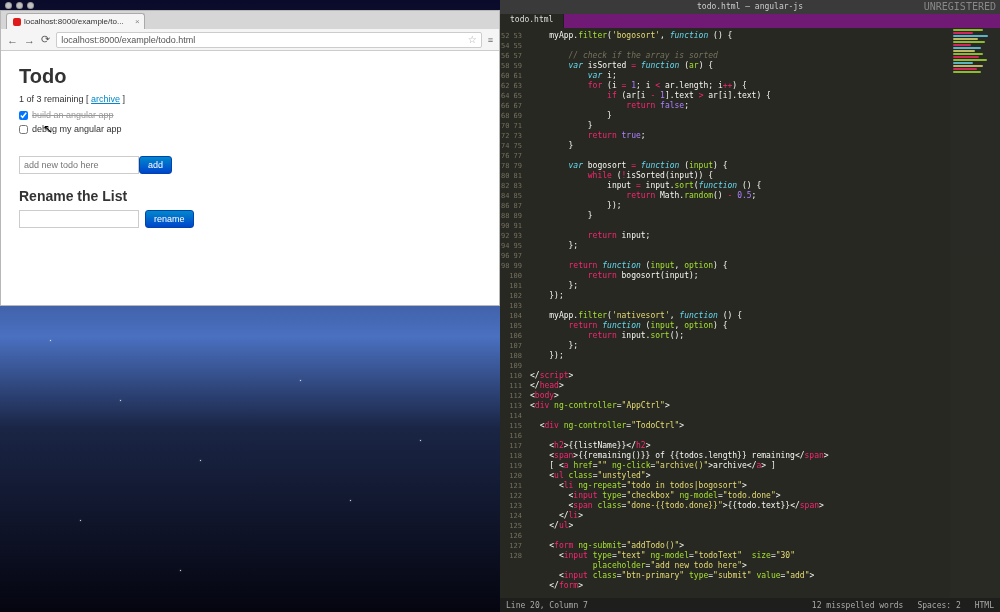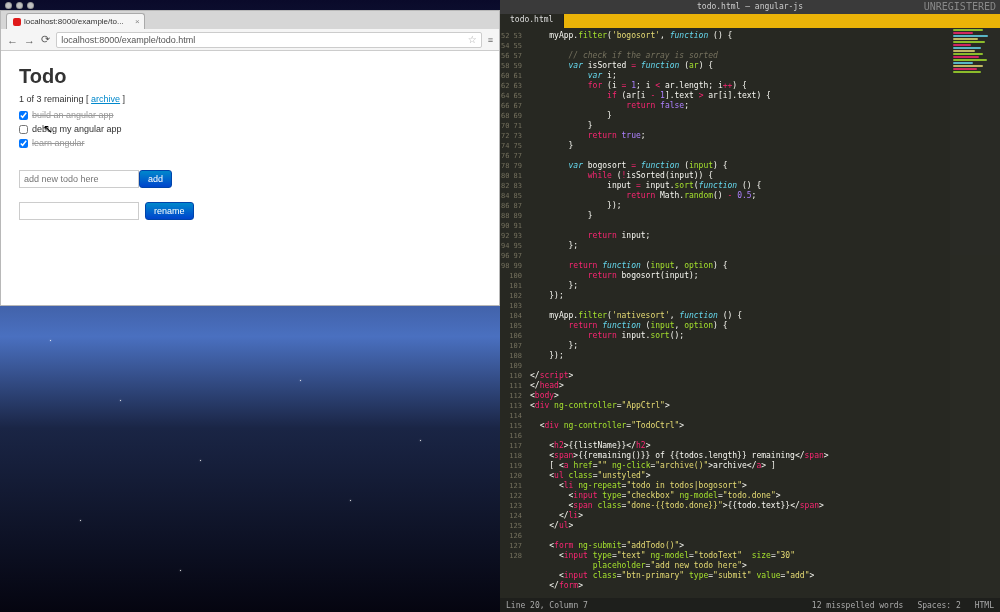--- a/index.html
+++ b/index.html
@@ -145,21 +145,21 @@
       background: #3a3a3a;
       text-align: center;
       font-size: 8px;
       line-height: 14px;
       color: #ccc;
       position: relative;
     }
     .editor-titlebar .right { position: absolute; right: 4px; color: #888; font-size: 10px; }
     .editor-tabs {
       height: 14px;
-      background: #eab308;
+      background: #701a75;
       display: flex;
     }
     .editor-tab {
       background: #272822;
       padding: 1px 10px;
       font-size: 8px;
       color: #ddd;
       border-right: 1px solid #1e1f1c;
     }
     .code-area {
@@ -270,29 +270,26 @@
     </div>
     <ul class="todo-list">
       <li>
         <input type="checkbox" checked="" style="">
         <span class="done">build an angular app</span>
       </li>
       <li>
         <input type="checkbox" style="">
         <span>debug my angular app</span>
       </li>
-      <li>
-        <input type="checkbox" checked="" style="">
-        <span class="done">learn angular</span>
-      </li>
     </ul>
     <div class="addrow">
       <input class="text-input" placeholder="add new todo here" style="">
       <button class="btn-primary">add</button>
     </div>
+    <h3>Rename the List</h3>
     <div class="renamerow">
       <input class="text-input" style="">
       <button class="btn-primary">rename</button>
     </div>
   </div>
 </div>
 
 <div class="cursor">↖</div>
 
 <div class="editor">

